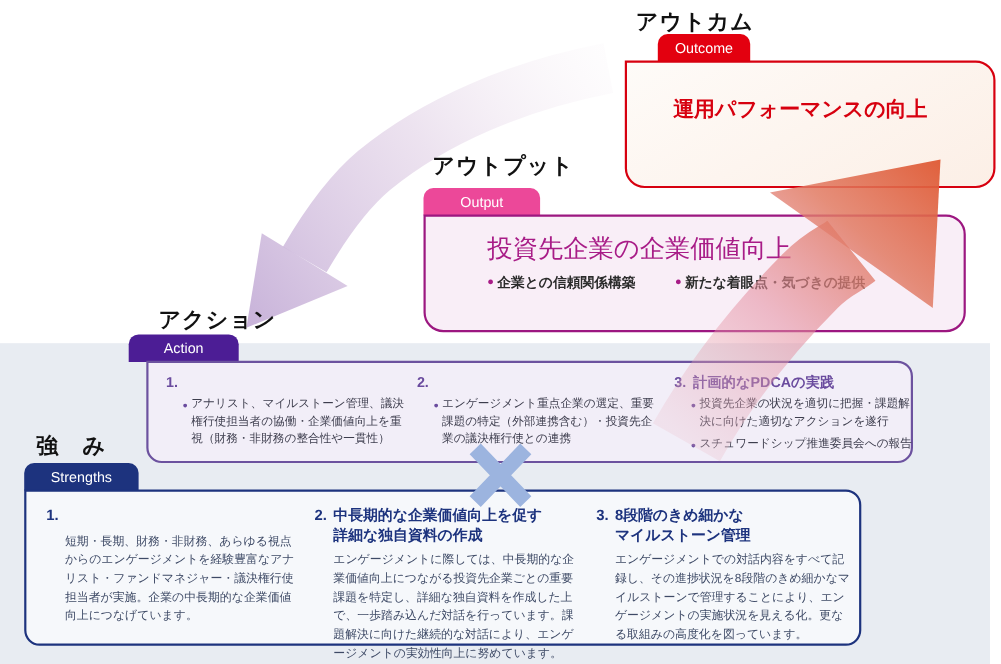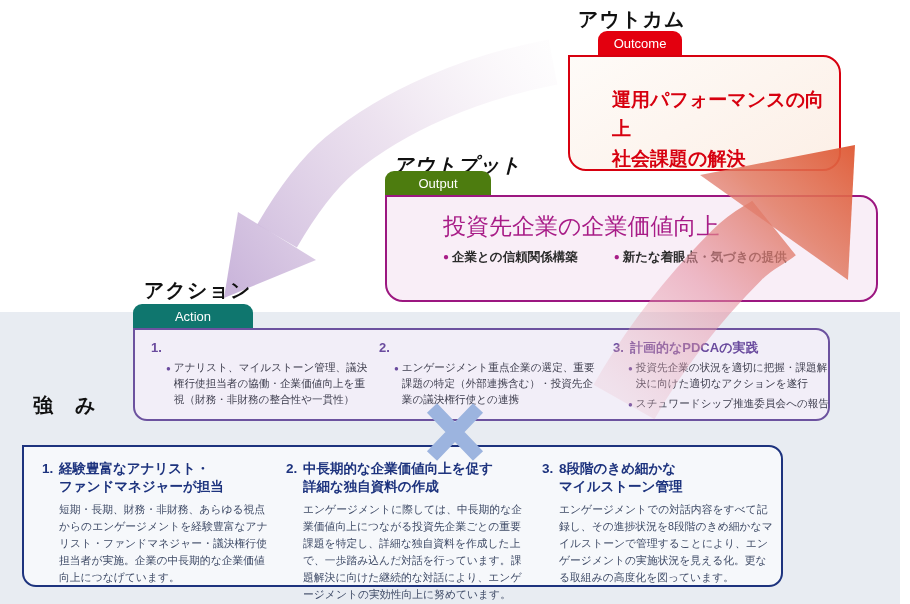--- a/index.html
+++ b/index.html
@@ -12,36 +12,36 @@
   .arrow-svg { position:absolute; left:0; top:0; width:910px; height:604px; pointer-events:none; }
 
   .sec-label { position:absolute; font-size:20px; font-weight:bold; color:#111111; letter-spacing:1px; }
 
   .tab { position:absolute; height:25px; border-radius:9px 9px 0 0; color:#ffffff; font-size:13px;
          display:flex; align-items:center; justify-content:center; }
   .panel { position:absolute; border-style:solid; }
 
   
   .tab-outcome { left:568px; top:31px; width:84px; background:#e3000f;margin-left:30px; }
-  .panel-outcome { left:568px; top:55px; width:273px; height:116px; border-width:2px; border-color:#d7000f;
+  .panel-outcome { left:568px; top:55px; width:337px; height:116px; border-width:2px; border-color:#d7000f;
                    border-radius:18px 18px 18px 18px; border-top-left-radius:0;
                    background:linear-gradient(150deg,#fefbf8 0%,#fcefe6 100%); }
   .outcome-text { position:absolute; left:42px; top:28px; font-size:19px; font-weight:bold; color:#d7000f; line-height:1.55; }
 
   
-  .tab-output { left:385px; top:171px; width:106px; background:#4d7c0f; }
+  .tab-output { left:385px; top:171px; width:106px; background:#ec4899; }
   .panel-output { left:385px; top:195px; width:493px; height:107px; border-width:2px; border-color:#9c1780;
                   border-radius:18px; border-top-left-radius:0; background:#f9eef7; }
   .output-title { position:absolute; left:56px; top:14px; font-size:23px; font-weight:normal; color:#a81c87; }
   .output-bullets { position:absolute; left:56px; top:52px; display:flex; gap:36px; }
   .ob-item { display:flex; align-items:flex-start; font-size:12.5px; font-weight:bold; color:#2b2b2b; }
   .ob-item .dot { color:#a81c87; font-size:10px; margin:2px 3px 0 0; }
 
   
-  .tab-action { left:133px; top:304px; width:120px; background:#0f766e; }
+  .tab-action { left:117px; top:304px; width:100px; background:#4c1d95; }
   .panel-action { left:133px; top:328px; width:697px; height:93px; border-width:2px; border-color:#6c529f;
                   border-radius:14px; border-top-left-radius:0; background:#f2eef8;
                   display:flex; padding:10px 14px 0 16px; gap:10px; }
   .a-col { flex:0 0 auto; }
   .a-col1 { width:218px; } .a-col2 { width:224px; } .a-col3 { width:218px; }
   .a-head { display:flex; font-size:13px; font-weight:bold; color:#6a4b9e; line-height:1.25; }
   .a-num { width:17px; flex:0 0 auto; }
   .a-bullet { display:flex; align-items:flex-start; font-size:10.6px; color:#3d3d4d; line-height:1.5;
               margin:4px 0 0 15px; }
   .a-bullet .dot { color:#6a4b9e; font-size:8px; margin:3px 3px 0 0; flex:0 0 auto; }
@@ -76,25 +76,24 @@
     </defs>
     <path d="M 553 62 C 470 78 395 110 340 155 C 315 176 295 205 277 236" fill="none" stroke="url(#gradPurple)" stroke-width="46"></path>
     <polygon points="224,298 238,212 316,260" fill="url(#gradPurple)"></polygon>
   </svg>
 
   <div class="sec-label" style="left:578px; top:6px;">アウトカム</div>
   <div class="tab tab-outcome">Outcome</div>
   <div class="panel panel-outcome">
     <div class="outcome-text">
       <div>運用パフォーマンスの向上</div>
-      <div>社会課題の解決</div>
     </div>
   </div>
 
-  <div class="sec-label" style="left:393px; top:152px;font-style:italic;">アウトプット</div>
+  <div class="sec-label" style="left:393px; top:137px;">アウトプット</div>
   <div class="tab tab-output">Output</div>
   <div class="panel panel-output">
     <div class="output-title">投資先企業の企業価値向上</div>
     <div class="output-bullets">
       <div class="ob-item">
         <span class="dot">●</span>
         <span>企業との信頼関係構築</span>
       </div>
       <div class="ob-item">
         <span class="dot">●</span>
@@ -134,26 +133,25 @@
         <span>投資先企業の状況を適切に把握・課題解決に向けた適切なアクションを遂行</span>
       </div>
       <div class="a-bullet">
         <span class="dot">●</span>
         <span>スチュワードシップ推進委員会への報告</span>
       </div>
     </div>
   </div>
 
   <div class="sec-label" style="left:33px; top:392px;">強　み</div>
+  <div class="tab tab-strengths">Strengths</div>
   <div class="panel panel-strengths">
     <div class="s-col s-col1">
       <div class="s-head">
         <span class="s-num">1.</span>
-        <span>経験豊富なアナリスト・
-ファンドマネジャーが担当</span>
       </div>
       <div class="s-body">短期・長期、財務・非財務、あらゆる視点からのエンゲージメントを経験豊富なアナリスト・ファンドマネジャー・議決権行使担当者が実施。企業の中長期的な企業価値向上につなげています。</div>
     </div>
     <div class="s-col s-col2">
       <div class="s-head">
         <span class="s-num">2.</span>
         <span>中長期的な企業価値向上を促す
 詳細な独自資料の作成</span>
       </div>
       <div class="s-body">エンゲージメントに際しては、中長期的な企業価値向上につながる投資先企業ごとの重要課題を特定し、詳細な独自資料を作成した上で、一歩踏み込んだ対話を行っています。課題解決に向けた継続的な対話により、エンゲージメントの実効性向上に努めています。</div>

